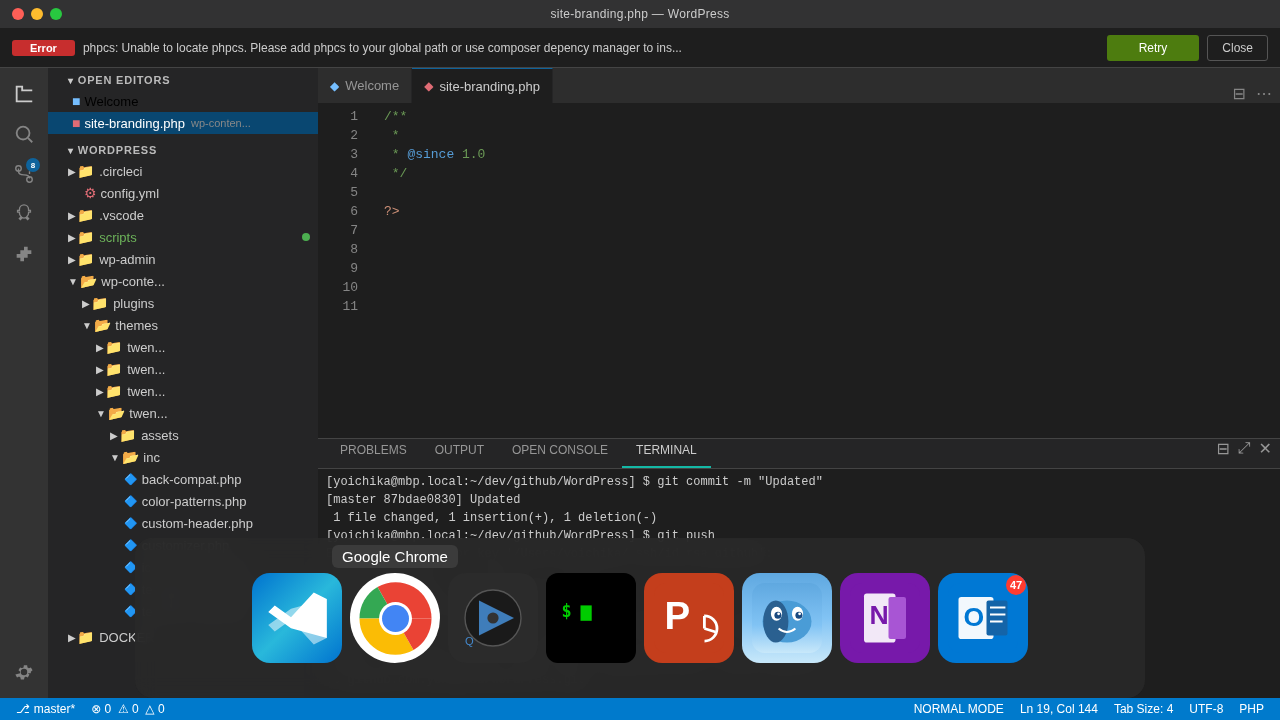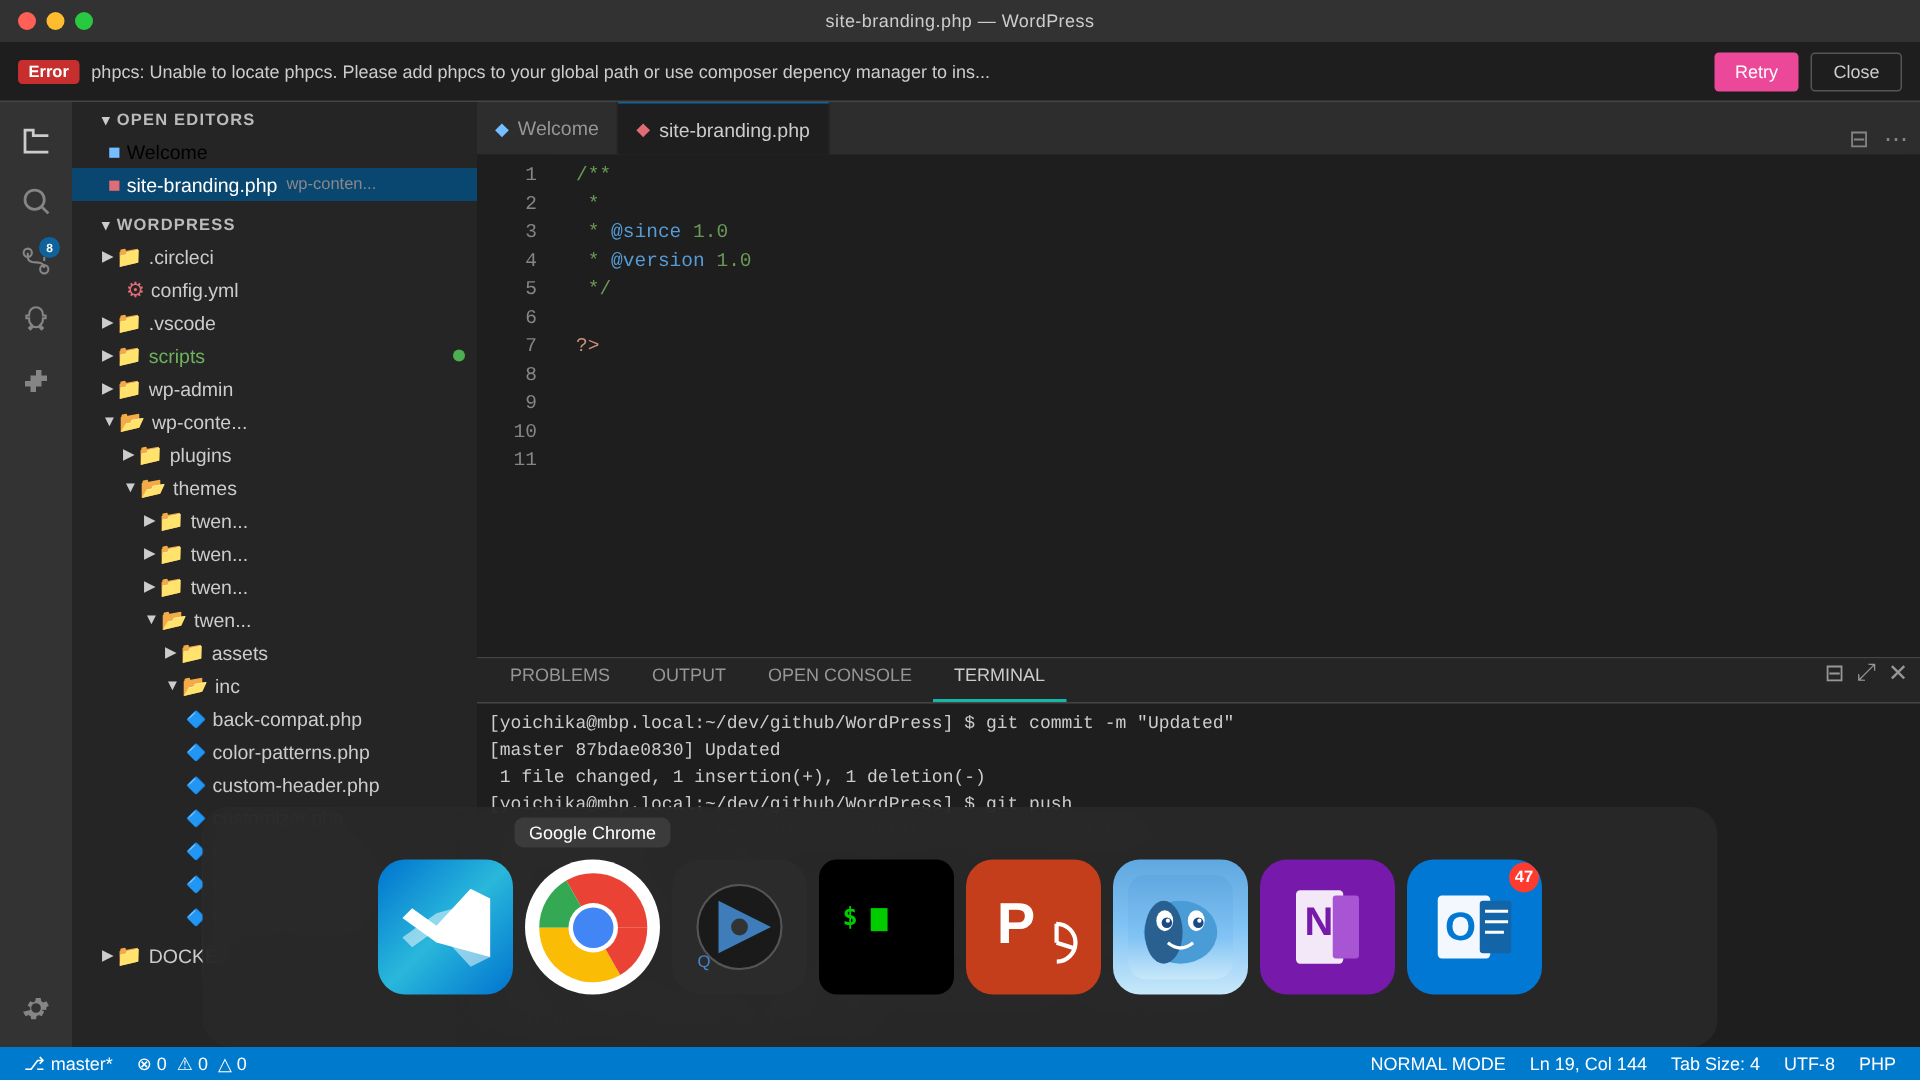--- a/index.html
+++ b/index.html
@@ -54,36 +54,36 @@
       padding: 0 12px;
       gap: 8px;
       border-bottom: 1px solid #444;
       flex-shrink: 0;
     }
     .error-badge {
       background: #c72e2e;
       color: white;
       font-size: 11px;
       font-weight: bold;
-      padding: 2px 7px;
+      padding: 2px 18px;
       border-radius: 3px;
     }
     .error-message {
       color: #cccccc;
       font-size: 12px;
       flex: 1;
       overflow: hidden;
       white-space: nowrap;
       text-overflow: ellipsis;
     }
     .btn-retry {
-      background: #ec4899;
+      background: #4d7c0f;
       color: white;
       border: none;
-      padding: 4px 14px;
+      padding: 4px 32px;
       font-size: 12px;
       border-radius: 3px;
       cursor: pointer;
       height: 26px;
     }
     .btn-close-banner {
       background: transparent;
       color: #cccccc;
       border: 1px solid #555;
       padding: 4px 14px;
@@ -373,21 +373,21 @@
       align-items: center;
       justify-content: center;
       position: relative;
       overflow: hidden;
     }
     .dock-tooltip {
       position: absolute;
       top: -28px;
       background: rgba(60,60,60,0.95);
       color: white;
-      font-size: 12px;
+      font-size: 15px;
       padding: 3px 10px;
       border-radius: 6px;
       white-space: nowrap;
       pointer-events: none;
     }
     .dock-badge {
       position: absolute;
       top: 2px;
       right: 2px;
       background: #ff3b30;
@@ -659,21 +659,20 @@
             <div>7</div>
             <div>8</div>
             <div>9</div>
             <div>10</div>
           <div>11</div>
         </div>
         <div class="code-content">
           <div class="code-line"><span class="kw-green">/**</span></div>
           <div class="code-line"><span class="kw-green"> *</span></div>
           <div class="code-line"><span class="kw-green"> * </span><span class="kw-blue">@since</span><span class="kw-green"> 1.0</span></div>
-          <div class="code-line"><span class="kw-green"> * </span><span class="kw-blue">@version</span><span class="kw-green"> 1.0</span></div>
           <div class="code-line"><span class="kw-green"> */</span></div>
           <div class="code-line"></div>
           <div class="code-line"><span class="kw-orange">?&gt;</span></div>
         </div>
         <div class="scrollbar-track"></div>
       </div>
 
       <div class="bottom-panel">
         <div class="bottom-tabs">
           <div class="bottom-tab">PROBLEMS</div>

